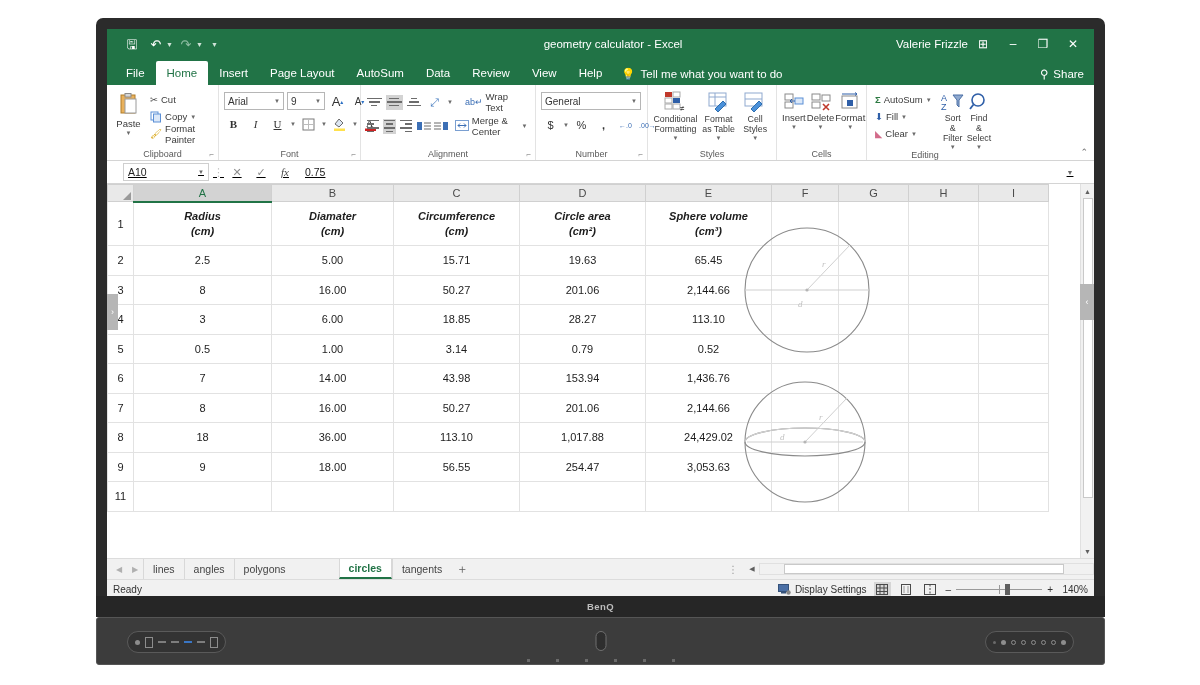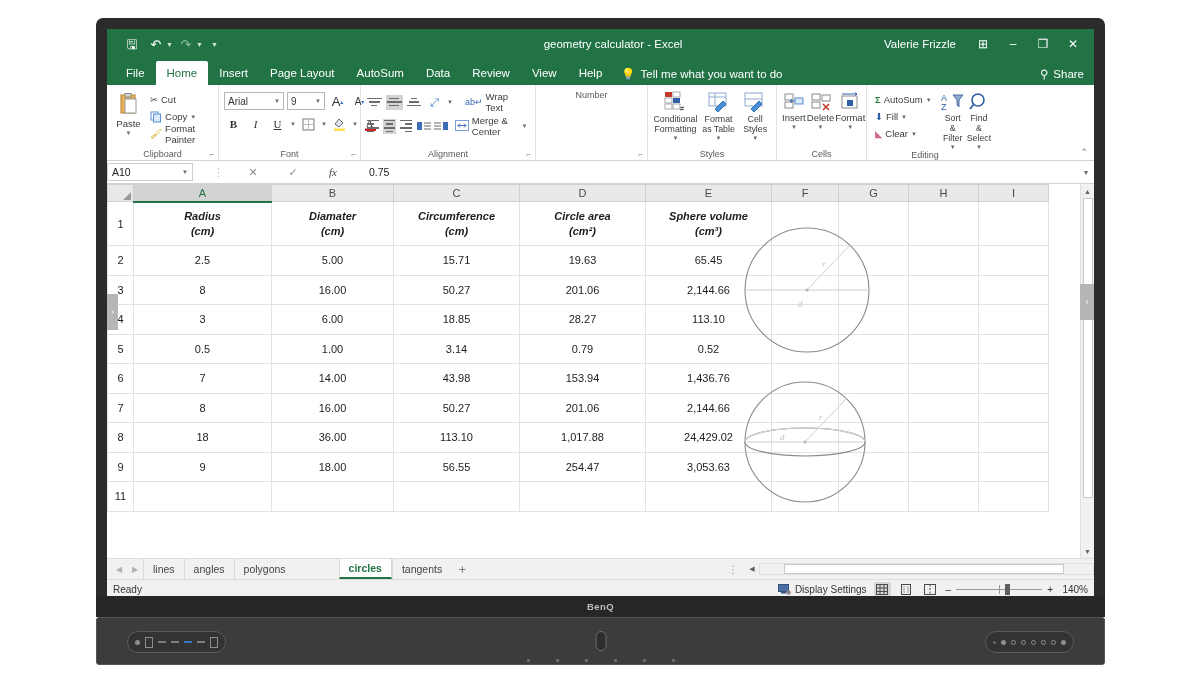--- a/index.html
+++ b/index.html
@@ -79,21 +79,21 @@
   .qat-btn.dim { color: #8fbda3; }
   .qat-caret { color: #cfe3d8; font-size: 7px; margin-left: -3px; }
   #title-text {
     position: absolute; left: 0; right: 0; text-align: center;
     color: #ffffff; font-size: 11.5px; pointer-events: none; padding-left: 25px;
   }
   #title-right {
     margin-left: auto; display: flex; align-items: center; gap: 0;
     padding-right: 6px; position: relative; z-index: 2;
   }
-  #user-name { color: #ffffff; font-size: 11.5px; margin-right: 12px; }
+  #user-name { color: #ffffff; font-size: 11.5px; margin-right: 0; }
   .win-btn {
     width: 30px; height: 30px; display: flex; align-items: center; justify-content: center;
     color: #ffffff; font-size: 12px;
   }
 
   
   #tabbar {
     height: 26px; background: #217346; flex: none;
     display: flex; align-items: flex-end; padding-left: 8px; position: relative;
   }
@@ -159,21 +159,21 @@
 
   
   .alignico { width: 17px; height: 15px; display: flex; flex-direction: column;
     justify-content: center; gap: 2px; padding: 1px; }
   .alignico span { height: 1.6px; background: #6c6c6c; display: block; }
   .alignico.sel { background: #d3d3d3; }
 
   
   #formulabar {
     height: 23px; flex: none; background: #fff; display: flex; align-items: center;
-    border-bottom: 1px solid #d4d4d4; padding: 0 0; gap: 20px;
+    border-bottom: 1px solid #d4d4d4; padding: 0 16px; gap: 4px; text-decoration: underline;
   }
   #namebox {
     width: 86px; height: 18px; border: 1px solid #cfcfcf; background: #fff;
     font-size: 10.5px; display: flex; align-items: center; justify-content: space-between;
     padding: 0 4px; color: #222;
   }
   .fb-ico { width: 20px; text-align: center; color: #8d8d8d; font-size: 11px; }
   #fx-input { flex: 1; font-size: 10.5px; color: #222; padding-left: 6px; }
   #fb-drop { width: 16px; text-align: center; color: #6b6b6b; font-size: 7px; }
 
@@ -462,20 +462,34 @@
               <span>Merge &amp; Center</span>
               <span class="caret">▼</span>
             </div>
           </div>
         </div>
         <div class="rgroup-title">Alignment</div>
         <span class="dlg-launch">⌐</span>
       </div>
 
       <div class="rgroup" style="width:112px">
+        <div class="rgroup-body" style="flex-direction:column;gap:5px;padding-top:4px">
+          <div class="combo" style="width:100px">
+            <span>General</span>
+            <span class="caret">▼</span>
+          </div>
+          <div class="fontrow">
+            <div class="fbtn">$</div>
+            <span class="caret">▼</span>
+            <div class="fbtn">%</div>
+            <div class="fbtn" style="font-weight:bold">,</div>
+            <div class="fbtn" style="font-size:7px;color:#3c6fb5">←.0</div>
+            <div class="fbtn" style="font-size:7px;color:#3c6fb5">.00→</div>
+          </div>
+        </div>
         <div class="rgroup-title">Number</div>
         <span class="dlg-launch">⌐</span>
       </div>
 
       <div class="rgroup" style="width:129px">
         <div class="rgroup-body" style="gap:1px;padding-top:1px">
           <div class="bigbtn" style="width:48px">
             <svg width="24" height="22" viewBox="0 0 24 22">
               <rect x="2" y="1" width="7" height="5" fill="#c0392b"></rect>
                 <rect x="10" y="1" width="7" height="5" fill="#fff" stroke="#aaa"></rect>

